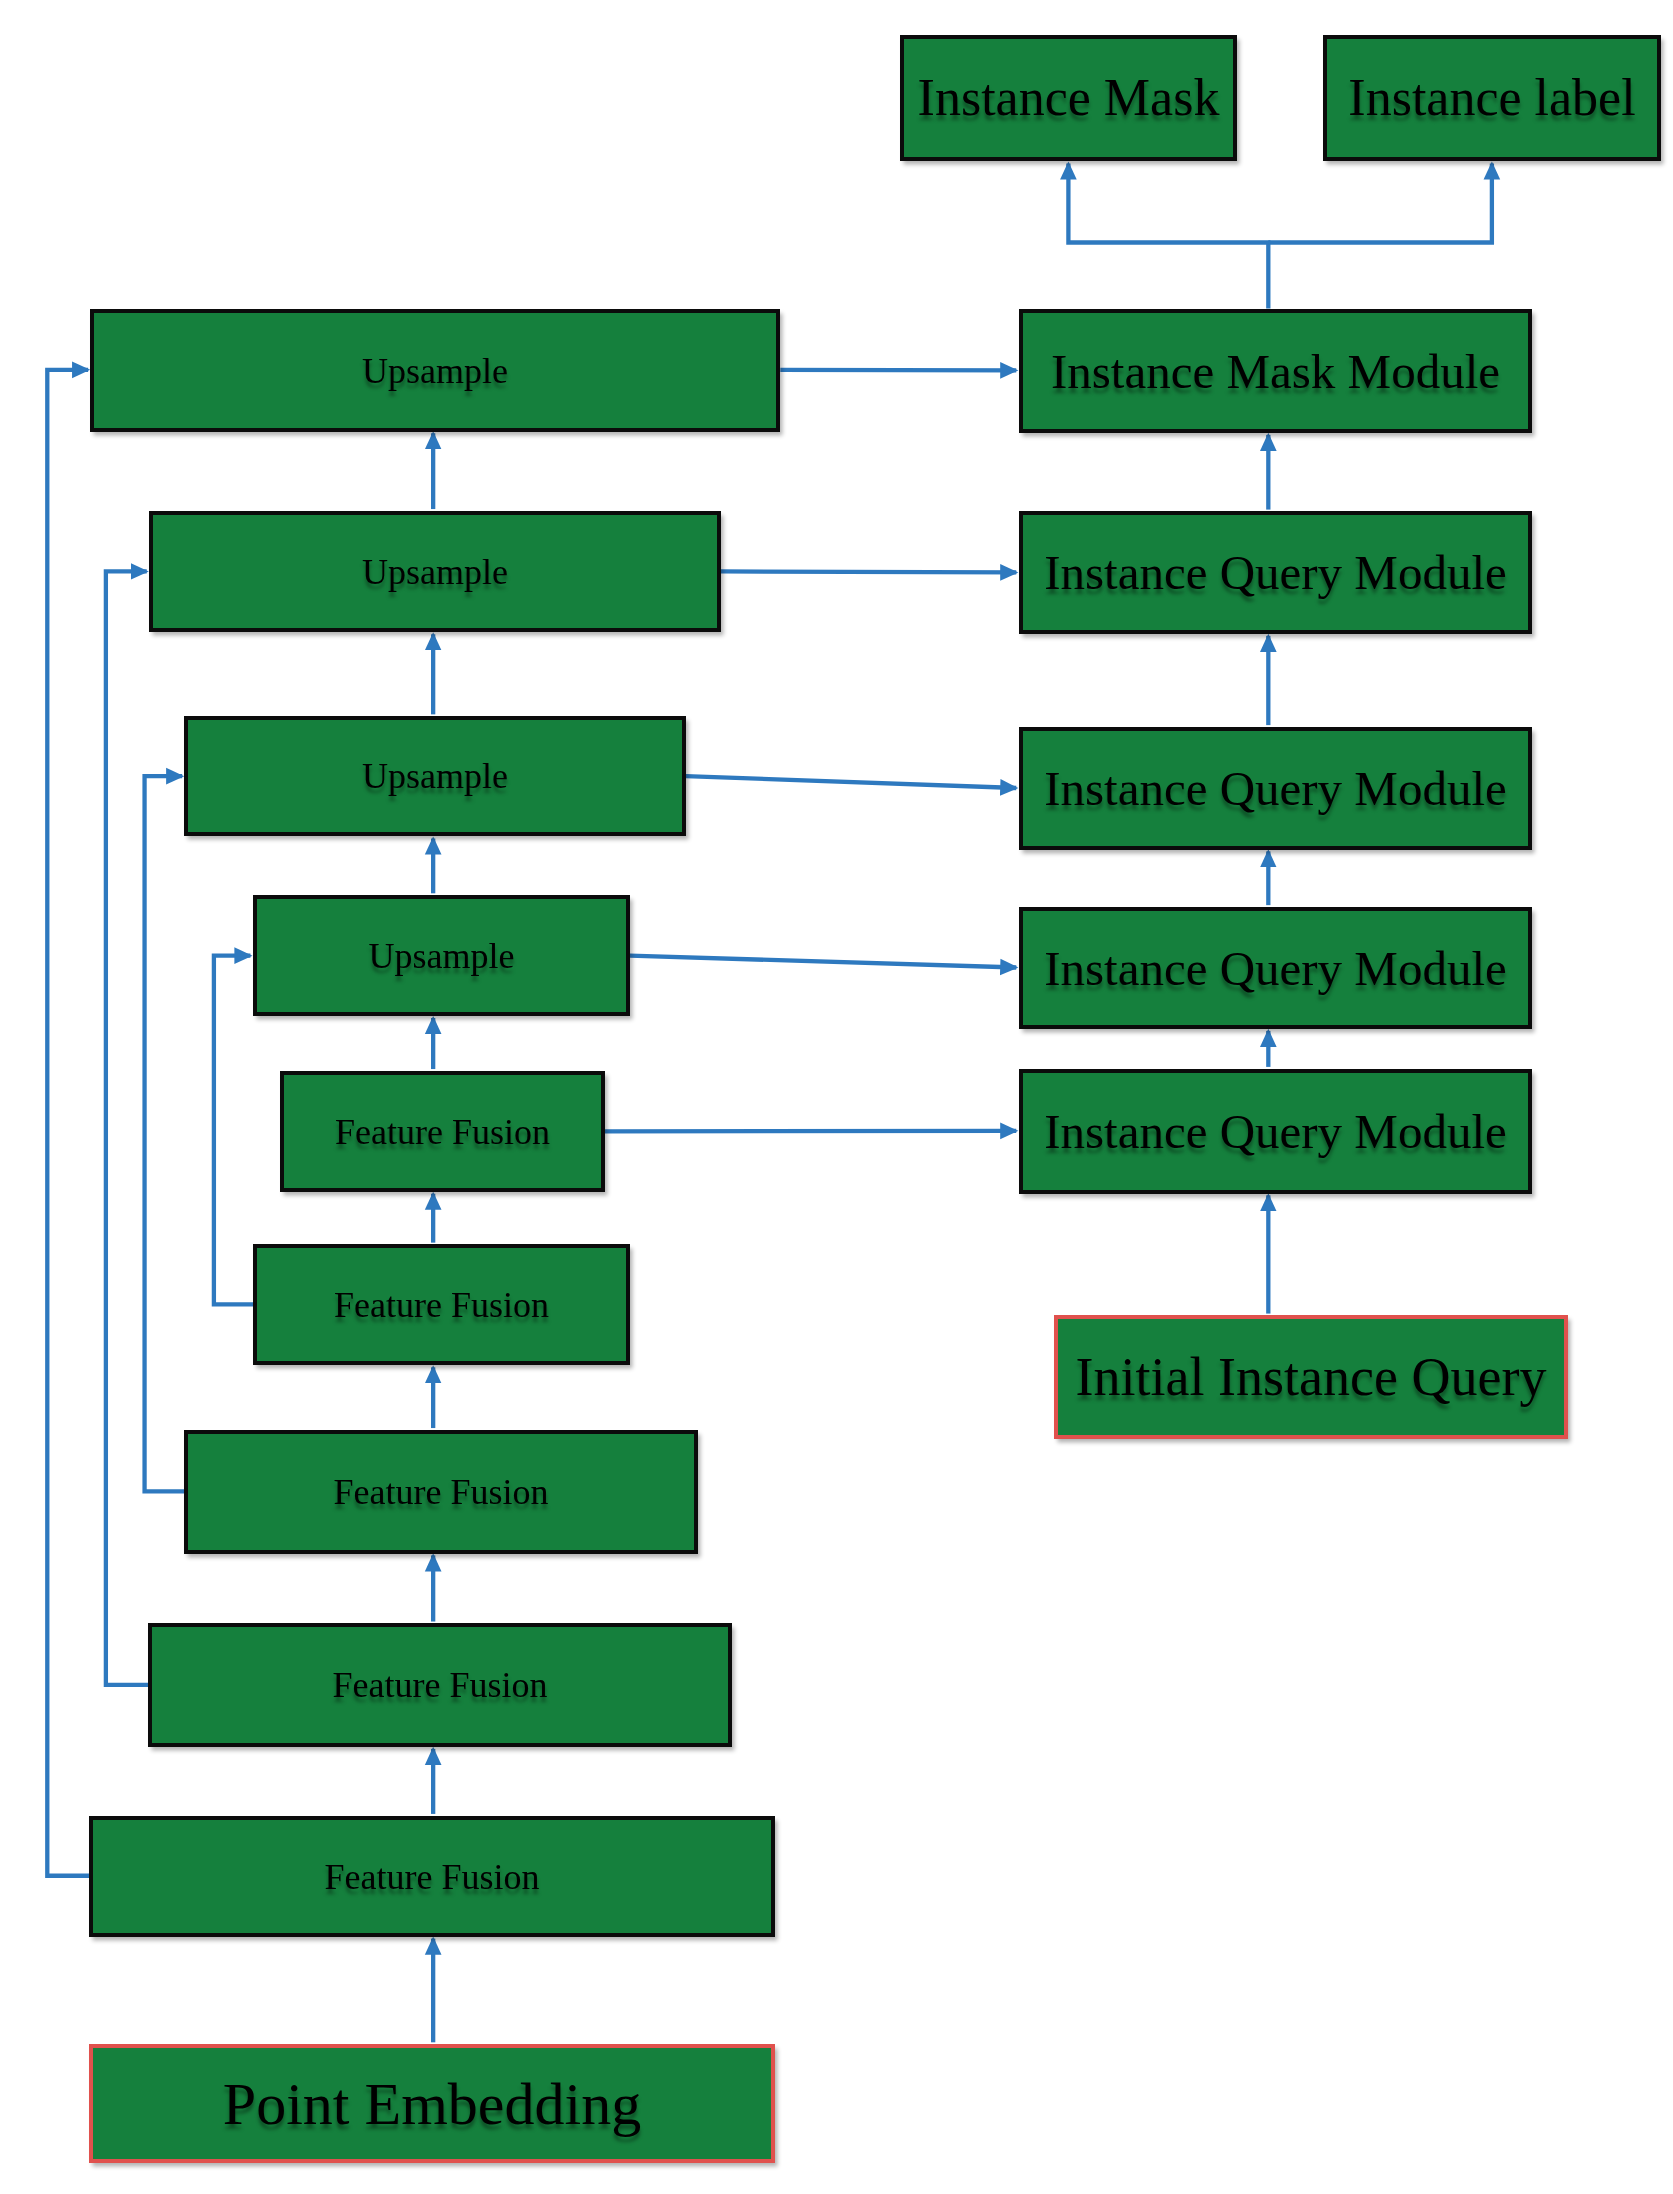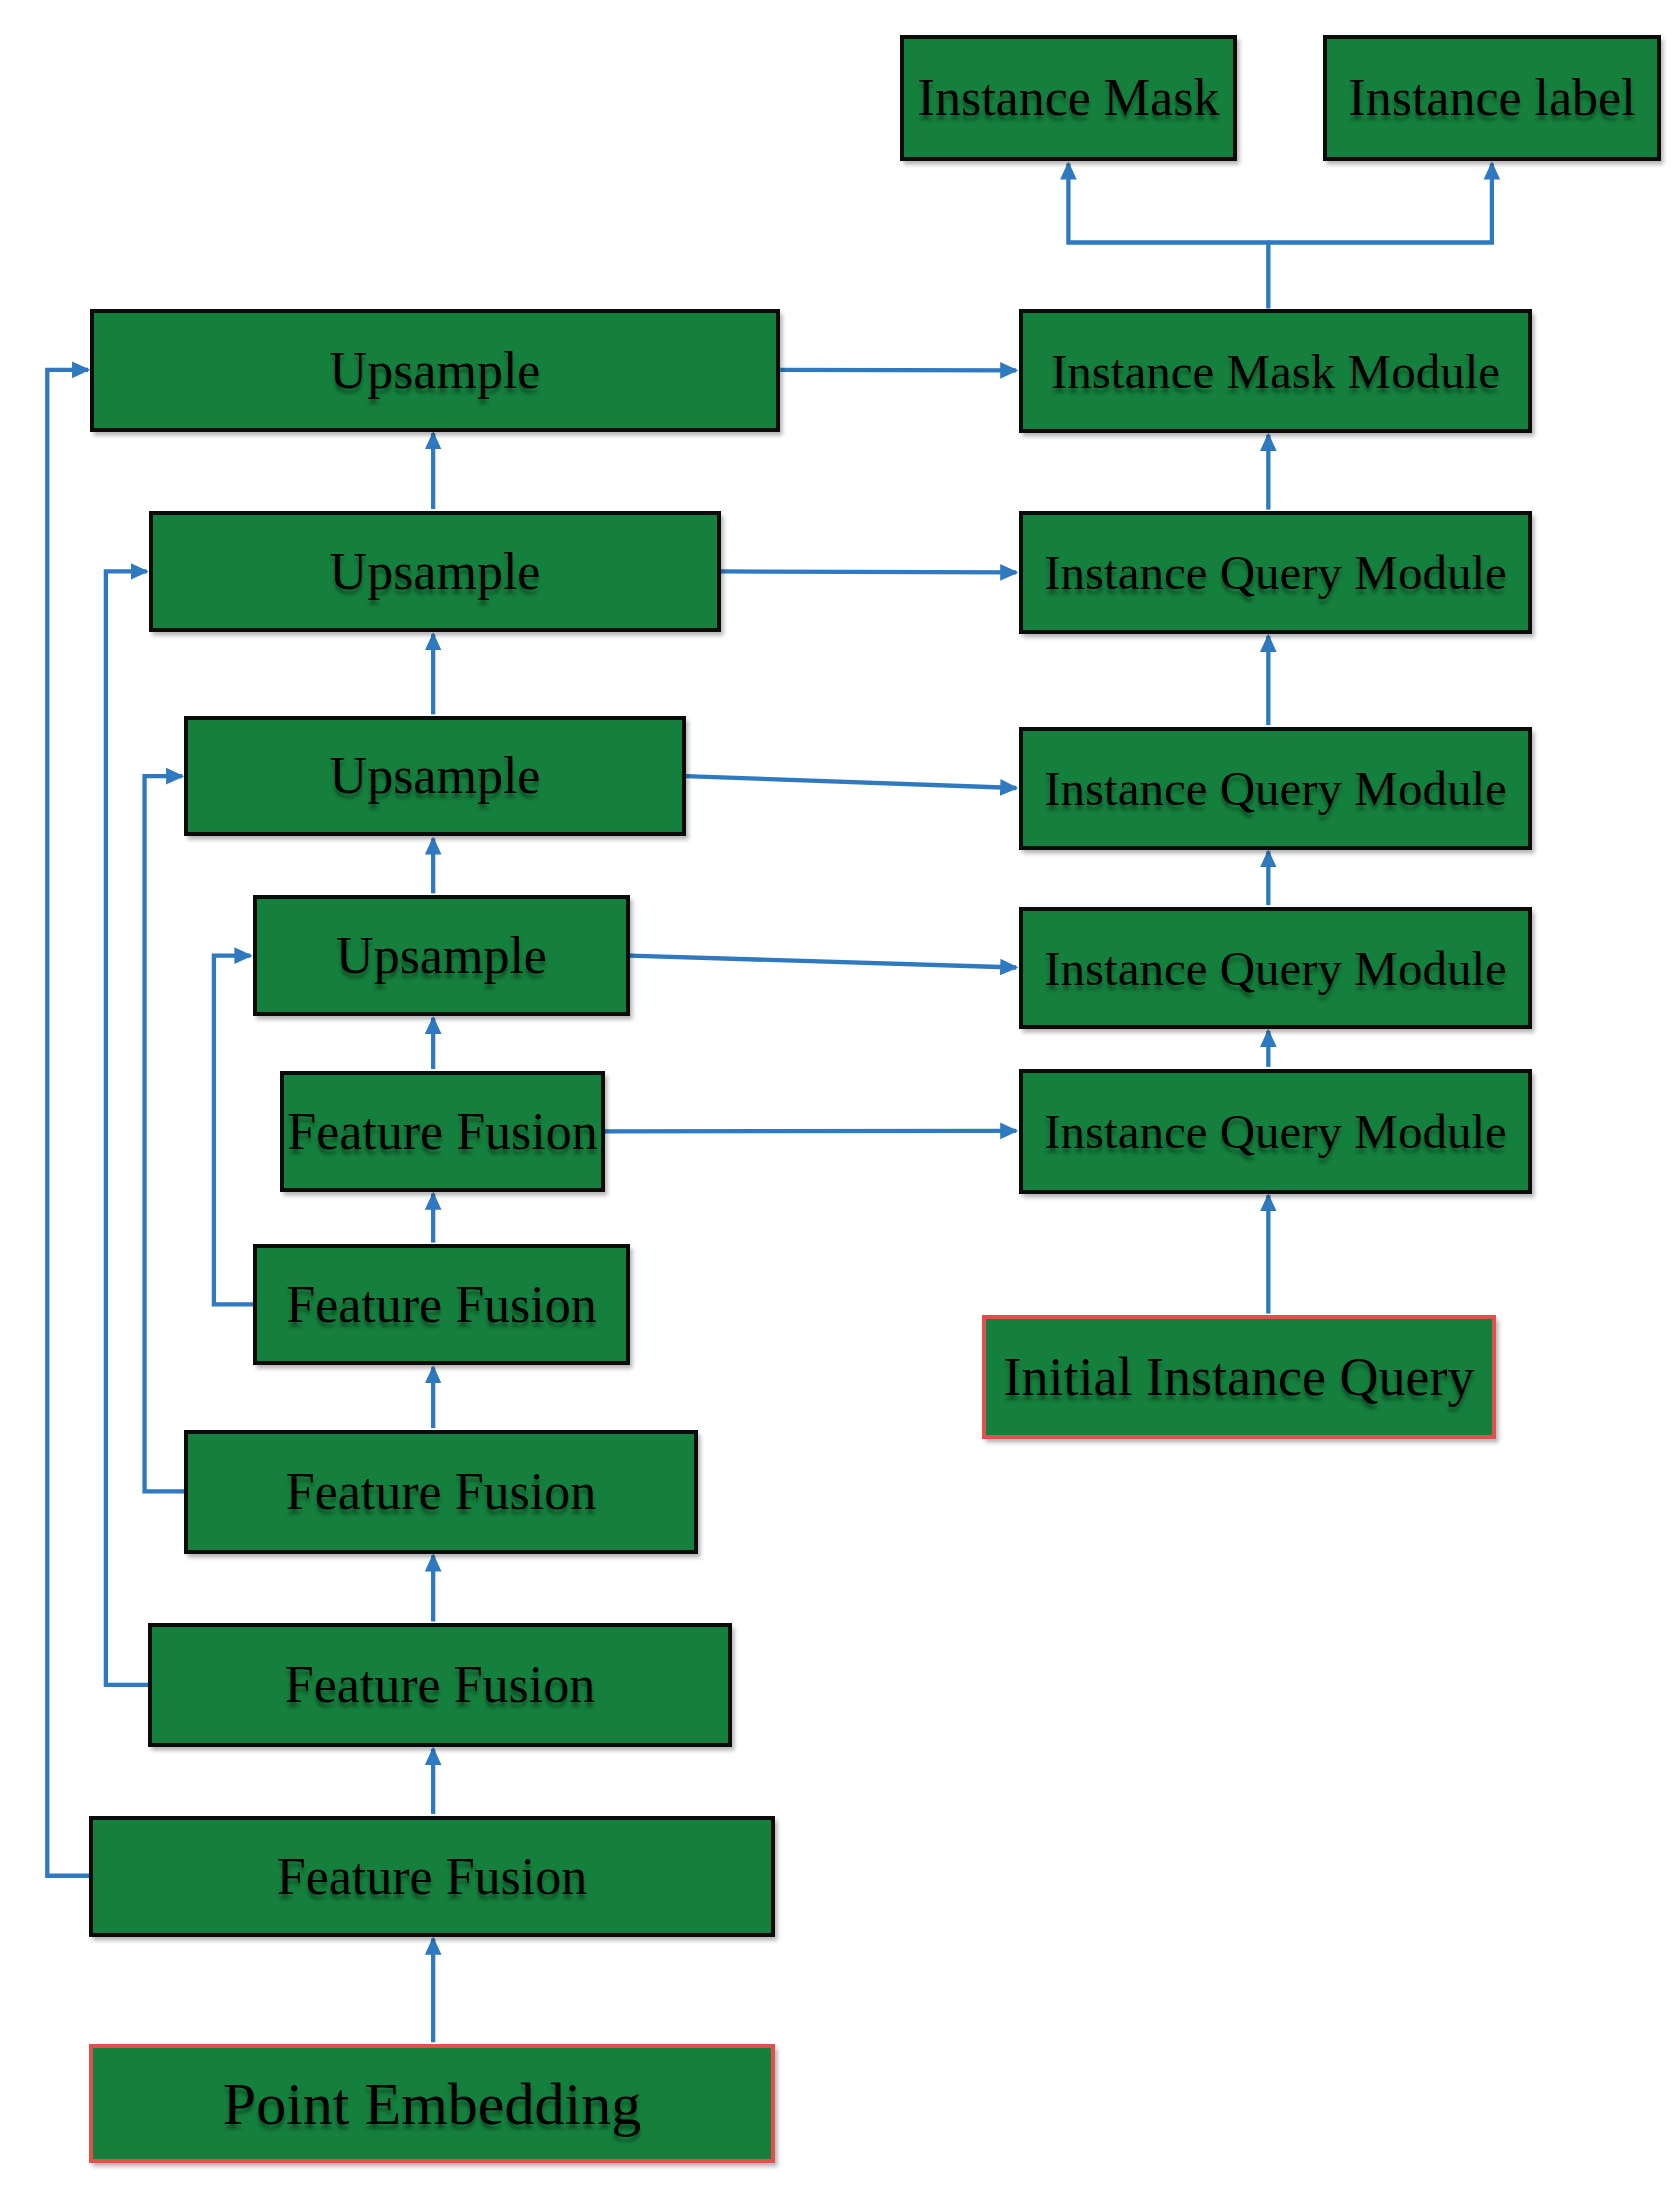--- a/index.html
+++ b/index.html
@@ -26,21 +26,21 @@
     display:flex;align-items:center;justify-content:center;
     text-align:center;
     color:var(--text,#000);
     box-shadow:2.7px 3.8px 4.3px rgba(0,0,0,0.30);
     text-shadow:0 4.8px 3.8px rgba(0,0,0,0.38);
     line-height:1;
     white-space:nowrap;
   }
   .node.red{border:4.3px solid var(--box_border_red,#E0514D);}
   .fs-top{font-size:52px;}
-  .fs-left{font-size:52px;}
+  .fs-left{font-size:36px;}
   .fs-right{font-size:49px;}
   .fs-iiq{font-size:54px;}
   .fs-pe{font-size:60px;}
 </style>
 </head>
 <body>
 
 <div id="canvas">
 
   <svg id="wires" viewBox="0 0 3113 4082" xmlns="http://www.w3.org/2000/svg">
@@ -95,16 +95,16 @@
   <div class="node fs-left" style="left:184px;top:1430px;width:514px;height:124px;">Feature Fusion</div>
   <div class="node fs-left" style="left:148px;top:1623px;width:584px;height:124px;">Feature Fusion</div>
   <div class="node fs-left" style="left:89px;top:1816px;width:686px;height:121px;">Feature Fusion</div>
   <div class="node red fs-pe" style="left:89px;top:2044px;width:686px;height:119px;">Point Embedding</div>
 
   <div class="node fs-right" style="left:1019px;top:309px;width:513px;height:124px;">Instance Mask Module</div>
   <div class="node fs-right" style="left:1019px;top:511px;width:513px;height:123px;">Instance Query Module</div>
   <div class="node fs-right" style="left:1019px;top:727px;width:513px;height:123px;">Instance Query Module</div>
   <div class="node fs-right" style="left:1019px;top:907px;width:513px;height:122px;">Instance Query Module</div>
   <div class="node fs-right" style="left:1019px;top:1069px;width:513px;height:125px;">Instance Query Module</div>
-  <div class="node red fs-iiq" style="left:982px;top:1315px;width:514px;height:124px;">Initial Instance Query</div>
+  <div class="node red fs-iiq" style="left:1054px;top:1315px;width:514px;height:124px;">Initial Instance Query</div>
 
 </div>
 
 
 </body></html>

